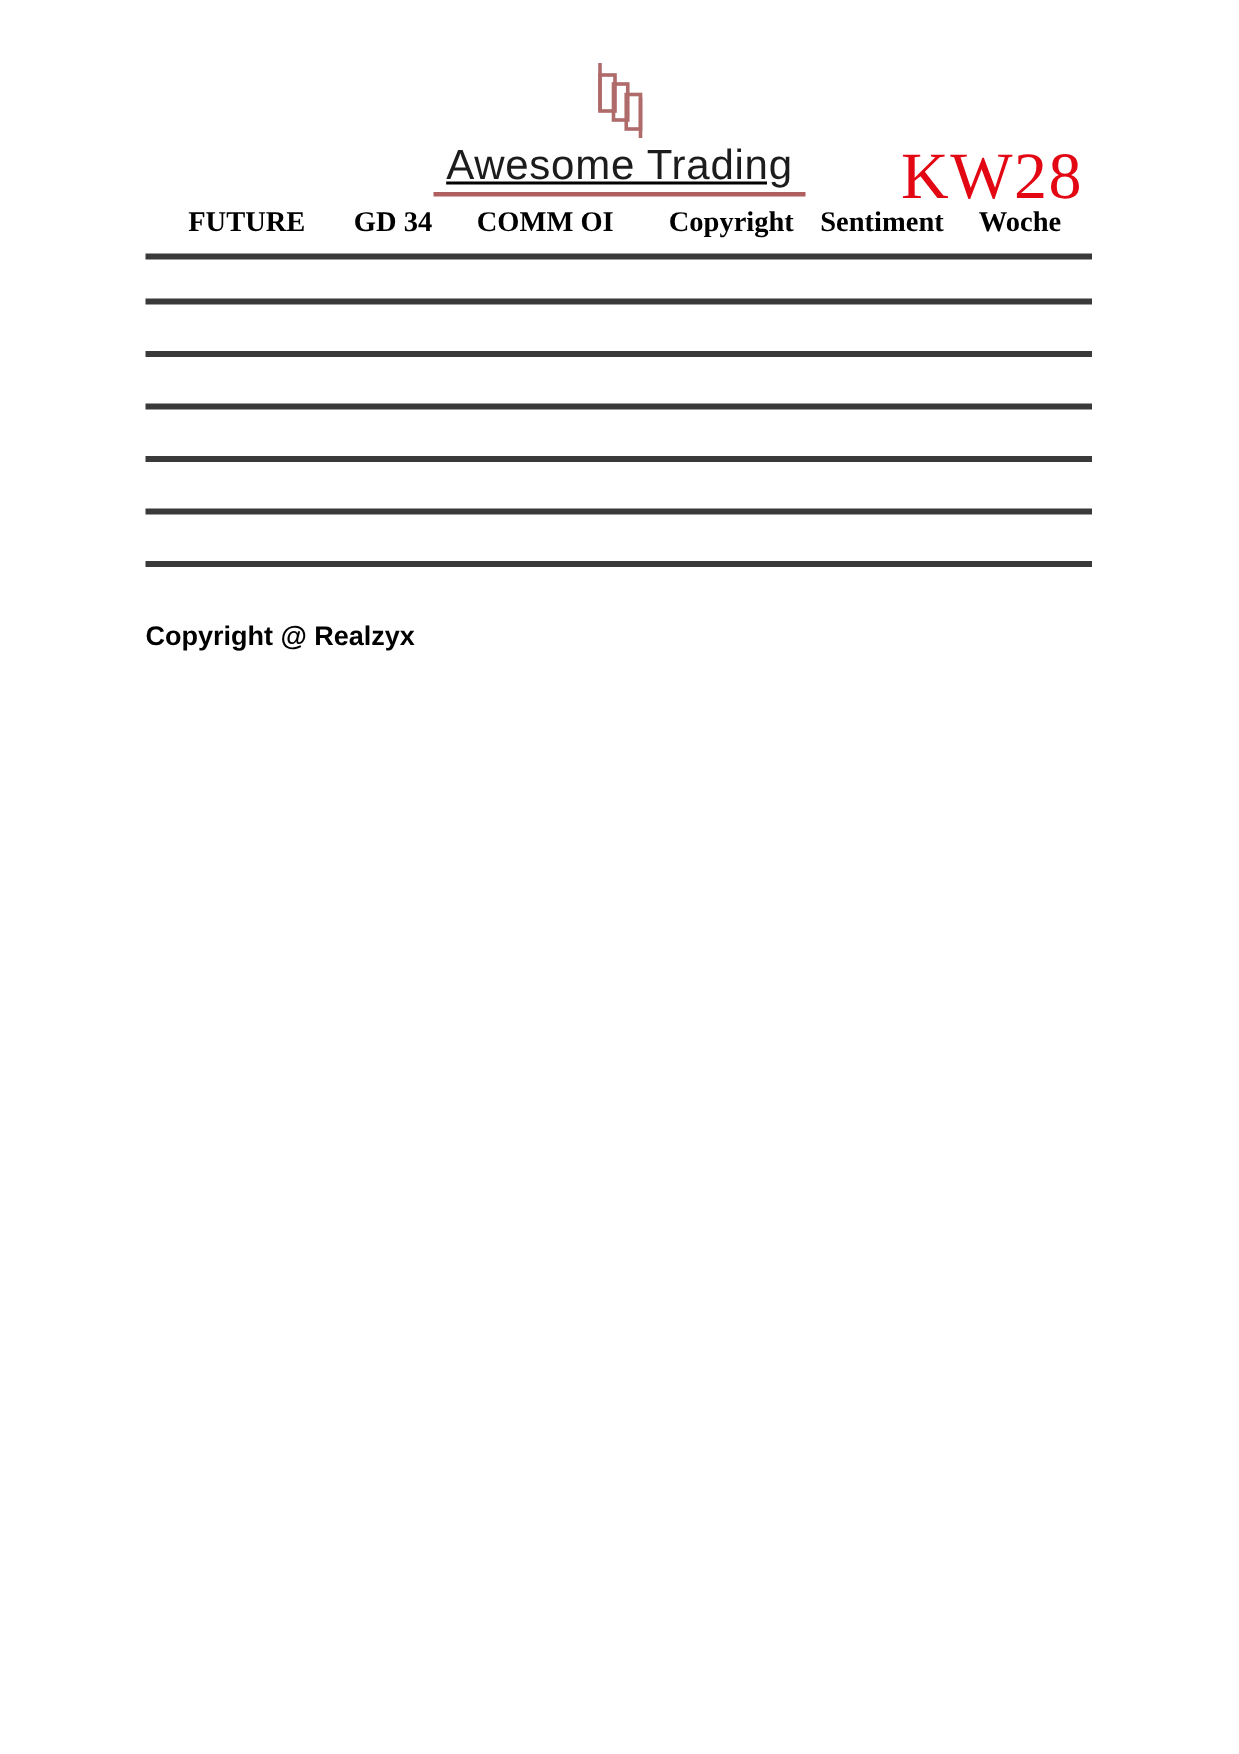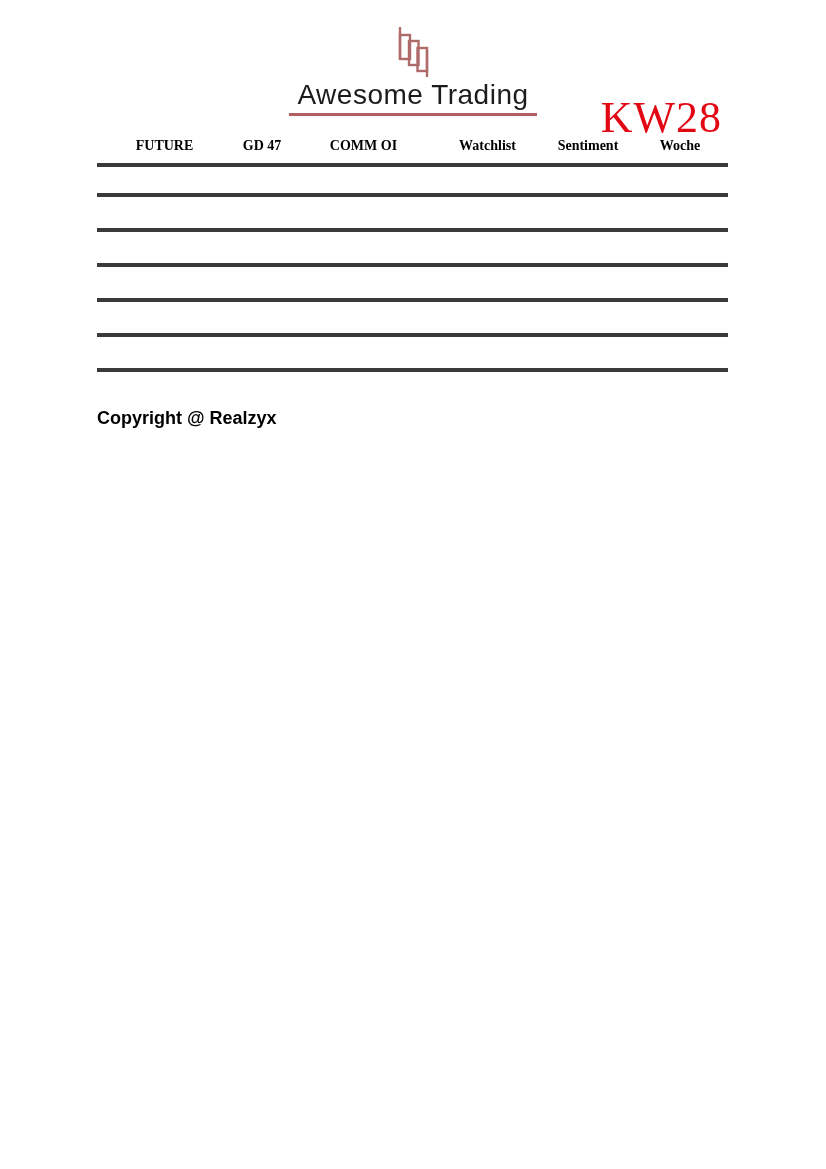--- a/index.html
+++ b/index.html
@@ -5,41 +5,41 @@
   html,body { margin:0; padding:0; background:#ffffff; }
   .page {
     position:relative;
     width:826px; height:1169px;
     background:#ffffff;
     font-family:"Liberation Sans", sans-serif;
     overflow:hidden;
   }
   
   .header { position:relative; padding-top:26px; height:85px; }
-  .logo-wrap { width:248px; margin:0 auto; text-align:center; }
+  .logo-wrap { width:248px; margin:15px auto; text-align:center;text-decoration:underline; }
   .logo-icon { display:block; margin:0 auto 2px auto; }
   .brand-name {
     font-size:28px; letter-spacing:0.5px; color:#1c1c1c;
     line-height:30px; white-space:nowrap;
   }
   .brand-underline { height:3px; background:#AF5F5F; margin-top:3px; }
   .week-label {
     position:absolute; top:50px; right:104px;
     font-family:"Liberation Serif", serif;
     font-size:44px; line-height:48px; color:#E30613; letter-spacing:1px;margin-top:44px;
   }
   
   .grid {
     display:grid;
     grid-template-columns:135px 60px 143px 105px 96px 88px;
   }
   .col-headers {
     width:631px; margin:27px 0 9px 97px;
     font-family:"Liberation Serif", serif;
-    font-weight:bold; font-size:14px; color:#000;
+    font-weight:bold; font-size:19px; color:#000;
   }
   .col-headers span { text-align:center; }
   
   .tables { margin-left:97px; width:631px; }
   .section {
     width:627px;
     border:2px solid #3a3a3a;
     margin-bottom:31px;
     background:#fff;
   }
@@ -62,23 +62,23 @@
         <line x1="31" y1="24" x2="31" y2="51" stroke="#AF6A6A" stroke-width="2.4"></line>
       </svg>
       <div class="brand-name">Awesome Trading</div>
       <div class="brand-underline"></div>
     </div>
     <div class="week-label">KW28</div>
   </div>
 
   <div class="col-headers grid">
     <span>FUTURE</span>
-    <span>GD 47</span>
+    <span>GD 34</span>
     <span>COMM OI</span>
-    <span>Watchlist</span>
+    <span>Copyright</span>
     <span>Sentiment</span>
     <span>Woche</span>
   </div>
 
   <div class="tables" id="tables">
       <div class="section first"></div>
       <div class="section"></div>
       <div class="section"></div>
       <div class="section"></div>
       <div class="section"></div>

